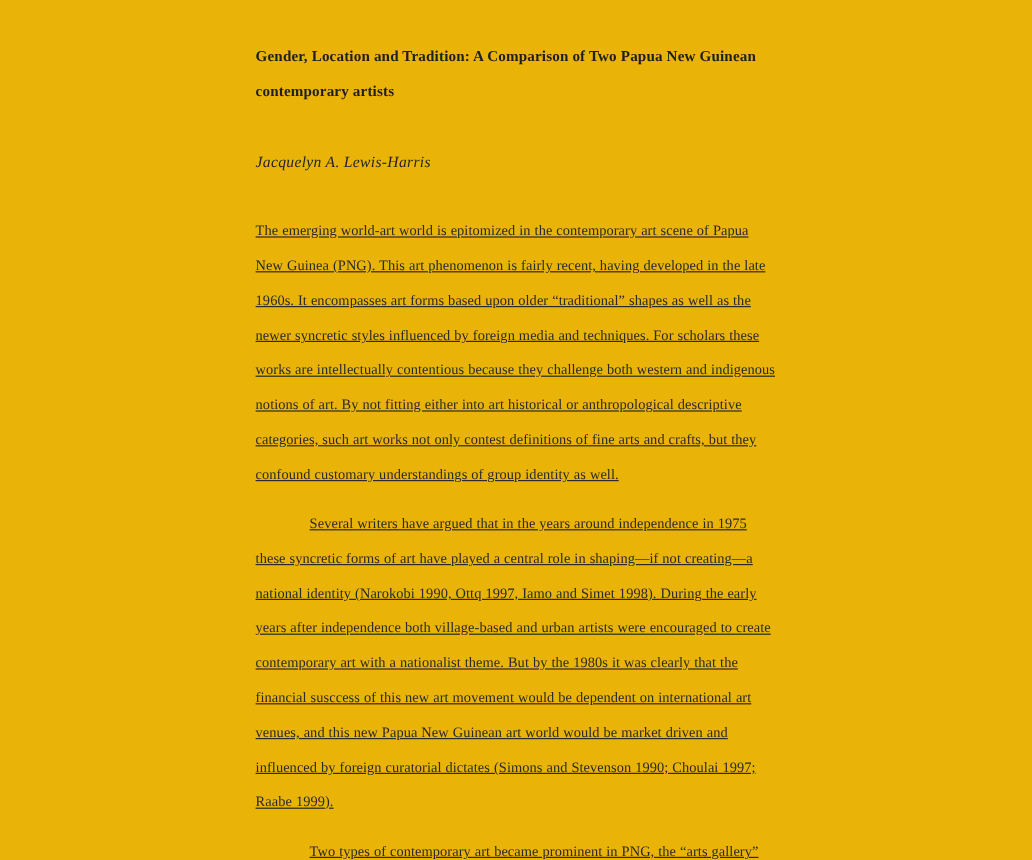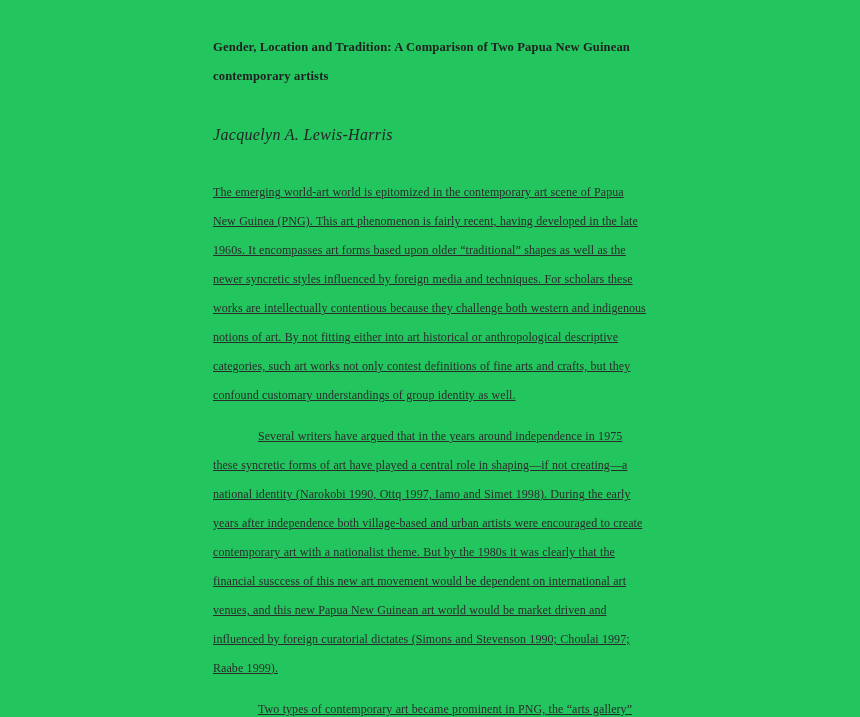--- a/index.html
+++ b/index.html
@@ -16,21 +16,21 @@
     color: #2b2b2b;
     overflow: hidden;
     -webkit-font-smoothing: antialiased;
   }
 
   
   .page {
     position: relative;
     width: 860px;
     height: 717px;
-    background: #22c55e;
+    background: #eab308;
     box-sizing: border-box;
   }
 
   
   .text-column {
     position: absolute;
     left: 213px;
     top: 0;
     width: 434px;
   }
@@ -44,21 +44,21 @@
     line-height: 29px;
     letter-spacing: 0.01em;
     text-align: left;
     color: #1f1f1f;
   }
 
   
   .doc-author {
     margin: 0;
     padding-top: 29px;
-    font-size: 16px;
+    font-size: 13px;
     font-style: italic;
     font-weight: normal;
     line-height: 29px;
     letter-spacing: 0.02em;
     color: #252525;
   }
 
   
   .body-block {
     padding-top: 29px;

